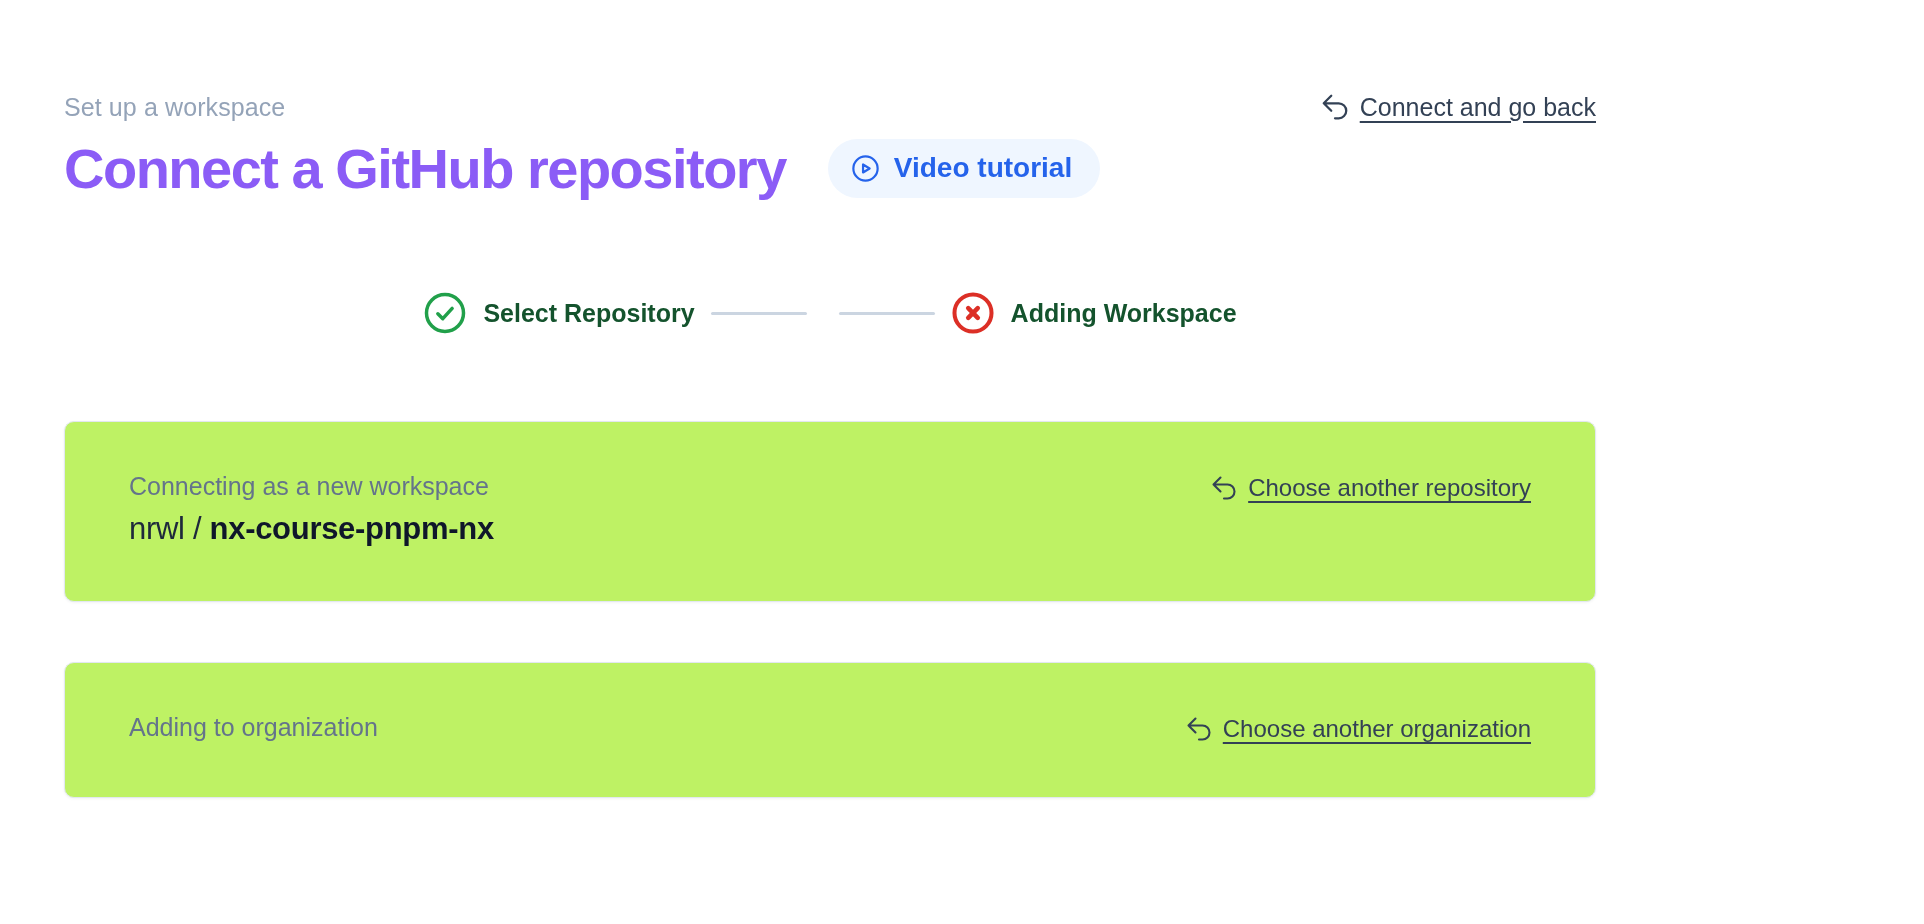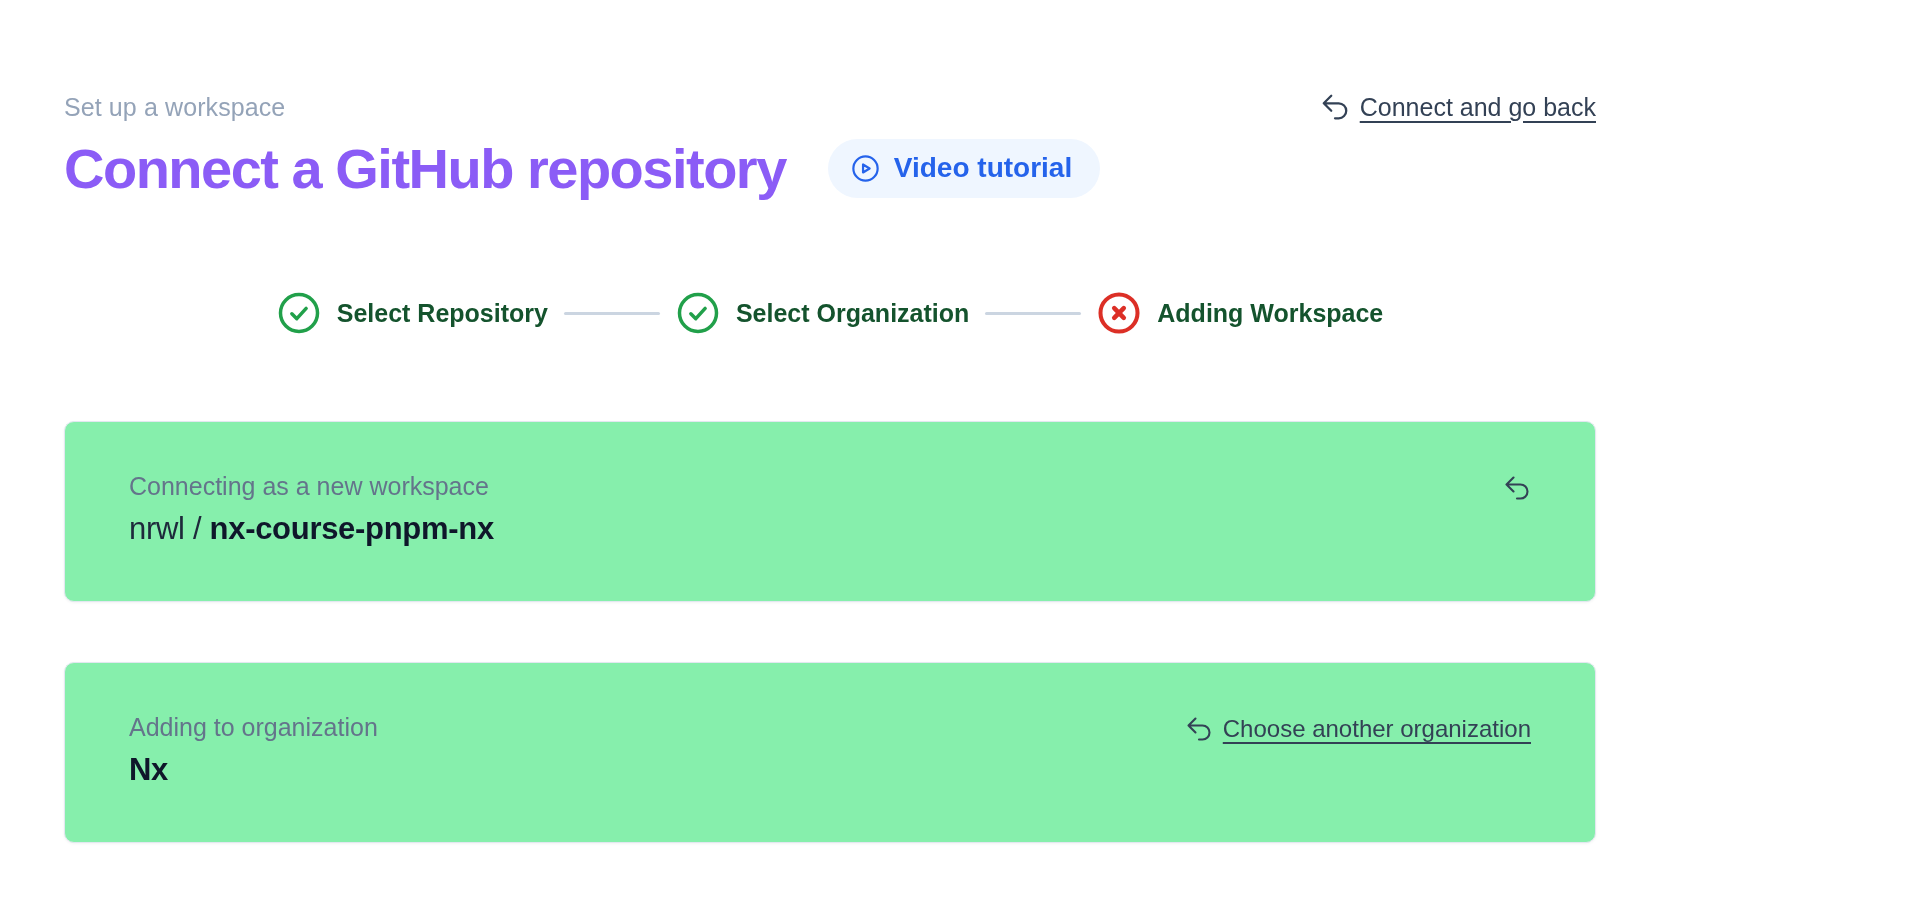--- a/index.html
+++ b/index.html
@@ -97,21 +97,21 @@
     border-radius: 2px;
     background: #cbd5e1;
     margin: 0 16px;
   }
   .step-circle { width: 44px; height: 44px; display: block; }
   .circle-success { color: #21a04a; }
   .circle-error { color: #dc2f26; }
 
   
   .card {
-    background: #86efac;
+    background: #bef264;
     border: 1px solid #e2e8f0;
     border-radius: 10px;
     box-shadow: 0 1px 3px rgba(15, 23, 42, 0.05);
     padding: 50px 64px 54px 64px;
     display: flex;
     justify-content: space-between;
     align-items: flex-start;
   }
   .card-repo { margin-top: 86px; }
   .card-org { margin-top: 60px; }
@@ -180,29 +180,20 @@
         <svg class="step-circle" viewBox="0 0 24 24" fill="none" stroke="currentColor" stroke-width="1.9" stroke-linecap="round" stroke-linejoin="round">
           <circle cx="12" cy="12" r="10.1"></circle>
           <path d="M8.1 12.4l2.7 2.7 5.1-5.6"></path>
         </svg>
       </span>
       <span class="step-label">Select Repository</span>
     </div>
 
     <div class="connector"></div>
 
-    <div class="step">
-      <span class="icon circle-success">
-        <svg class="step-circle" viewBox="0 0 24 24" fill="none" stroke="currentColor" stroke-width="1.9" stroke-linecap="round" stroke-linejoin="round">
-          <circle cx="12" cy="12" r="10.1"></circle>
-          <path d="M8.1 12.4l2.7 2.7 5.1-5.6"></path>
-        </svg>
-      </span>
-      <span class="step-label">Select Organization</span>
-    </div>
 
     <div class="connector"></div>
 
     <div class="step">
       <span class="icon circle-error">
         <svg class="step-circle" viewBox="0 0 24 24" fill="none" stroke="currentColor" stroke-linecap="round" stroke-linejoin="round">
           <circle cx="12" cy="12" r="10.1" stroke-width="2.2"></circle>
           <path d="M9.4 9.4l5.2 5.2M14.6 9.4l-5.2 5.2" stroke-width="2.5"></path>
         </svg>
       </span>
@@ -215,27 +206,27 @@
     <div>
       <div class="card-label">Connecting as a new workspace</div>
       <div class="card-value"><span>nrwl / </span><span class="value-main">nx-course-pnpm-nx</span></div>
     </div>
     <a class="action-link">
       <span class="icon">
         <svg width="28" height="28" viewBox="0 0 24 24" fill="none" stroke="#334155" stroke-width="1.8" stroke-linecap="round" stroke-linejoin="round">
           <path d="M9 15 3 9m0 0 6-6M3 9h12a6 6 0 0 1 0 12h-3"></path>
         </svg>
       </span>
+      <span class="link-text">Choose another repository</span>
     </a>
   </div>
 
   <div class="card card-org">
     <div>
       <div class="card-label">Adding to organization</div>
-      <div class="card-value"><span></span><span class="value-main">Nx</span></div>
     </div>
     <a class="action-link">
       <span class="icon">
         <svg width="28" height="28" viewBox="0 0 24 24" fill="none" stroke="#334155" stroke-width="1.8" stroke-linecap="round" stroke-linejoin="round">
           <path d="M9 15 3 9m0 0 6-6M3 9h12a6 6 0 0 1 0 12h-3"></path>
         </svg>
       </span>
       <span class="link-text">Choose another organization</span>
     </a>
   </div>

